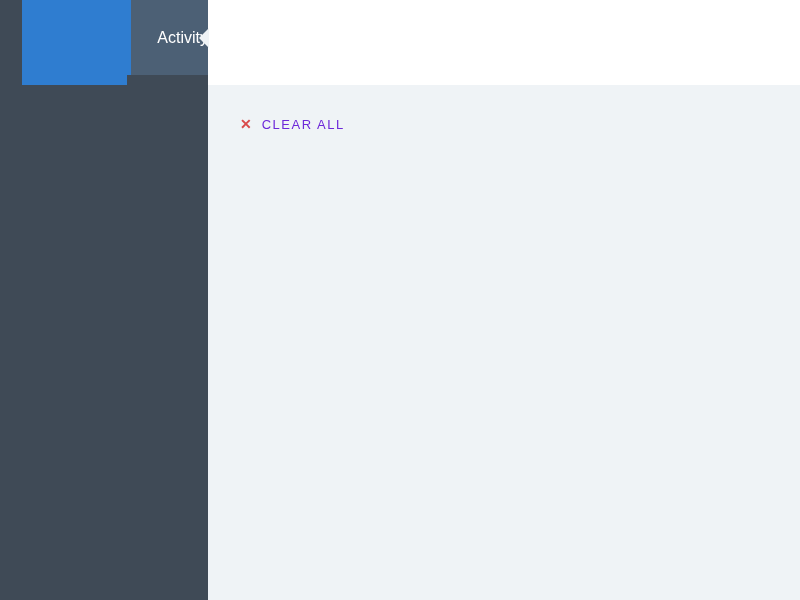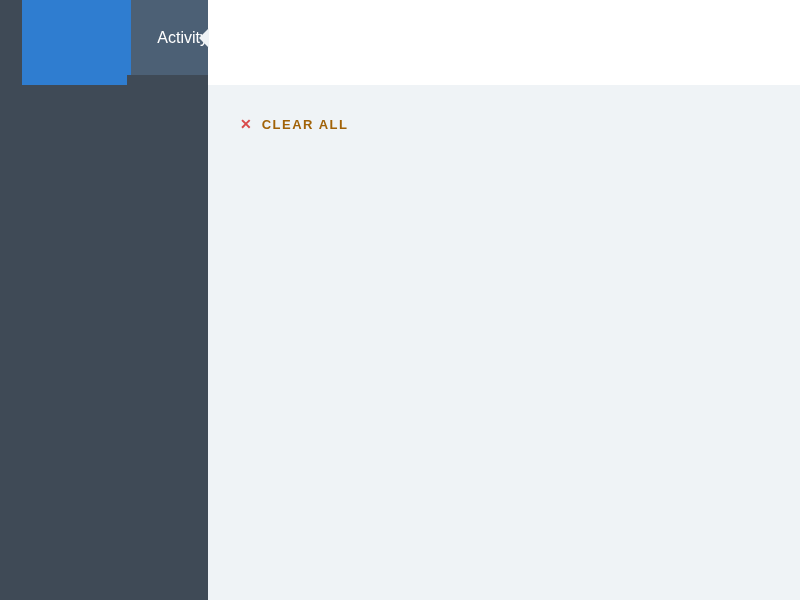--- a/index.html
+++ b/index.html
@@ -90,23 +90,23 @@
       padding: 0;
       font-family: inherit;
     }
     .clear-all-icon {
       color: #d94a4a;
       font-size: 14px;
       font-weight: bold;
       line-height: 1;
     }
     .clear-all-label {
-      color: #a16207;
+      color: #6d28d9;
       font-size: 13px;
-      font-weight: 700;
+      font-weight: 400;
       letter-spacing: 1.5px;
     }
   </style>
 </head>
 <body>
 
 <div class="app">
   <nav class="sidebar">
     <div class="sidebar-brand"></div>
     <div class="sidebar-spacer-top"></div>

